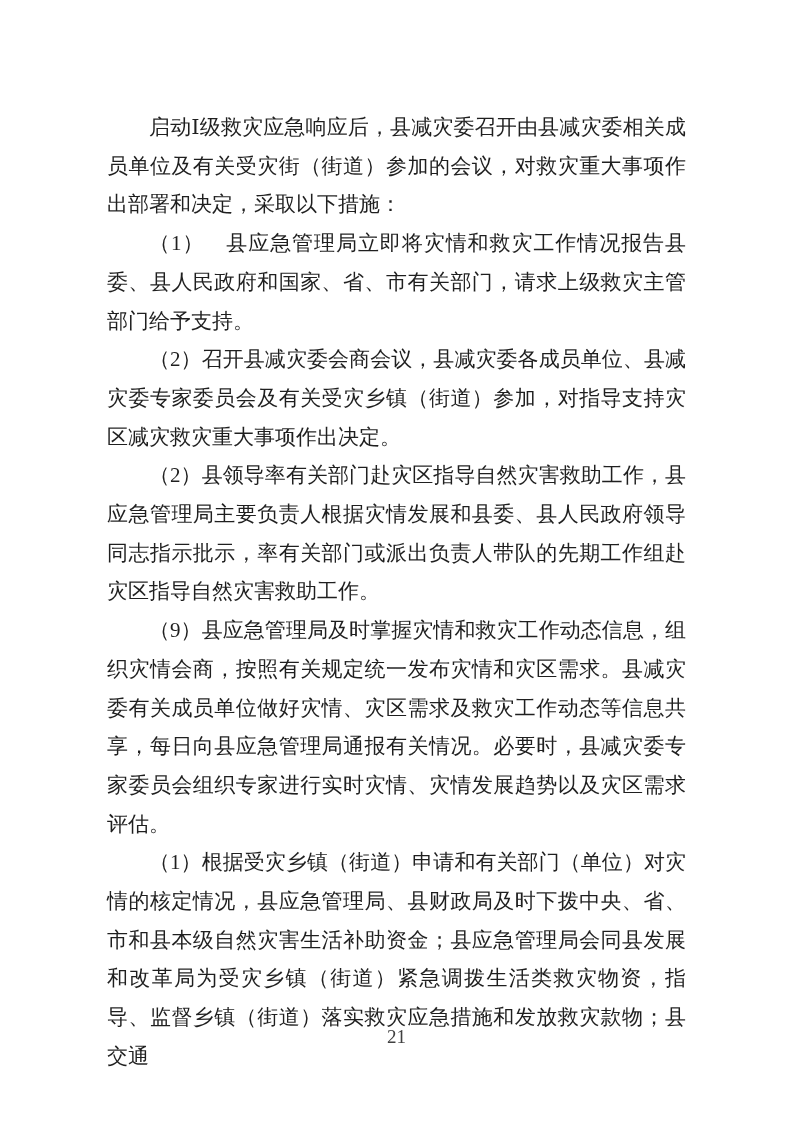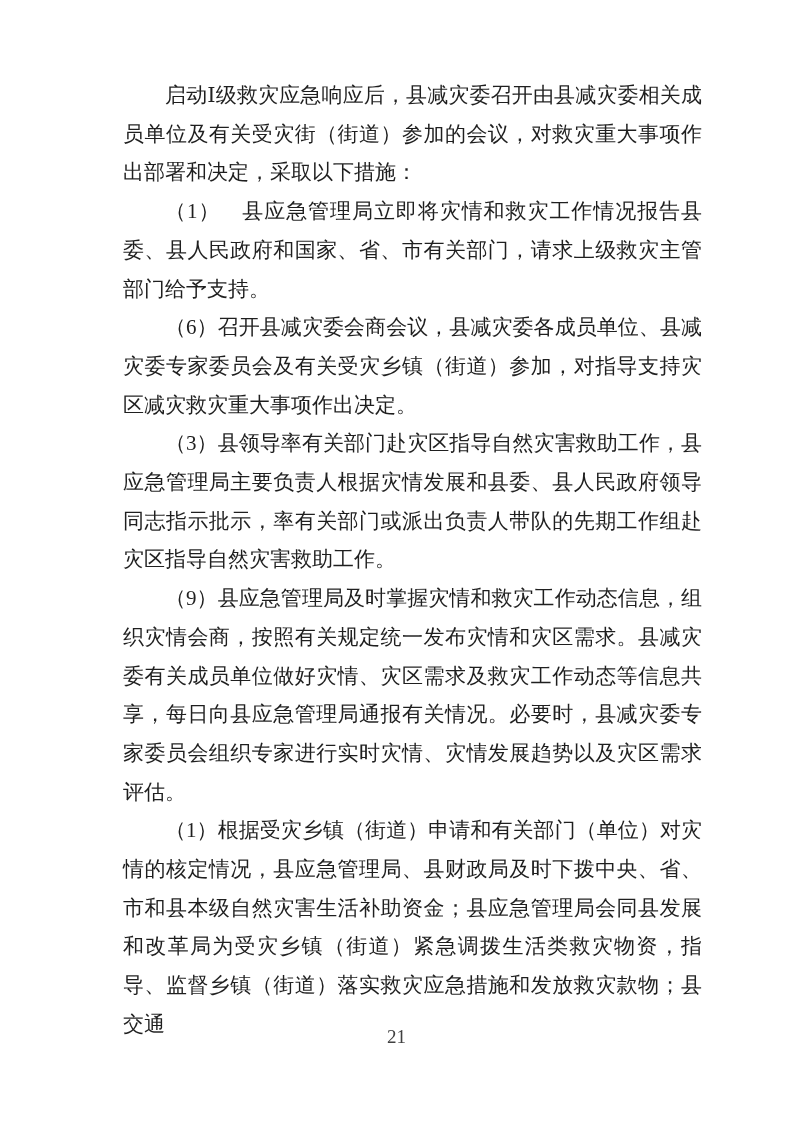--- a/index.html
+++ b/index.html
@@ -12,23 +12,22 @@
     width: 793px;
     height: 1122px;
     background: #ffffff;
     overflow: hidden;
     font-family: "Liberation Serif", "DejaVu Serif", serif;
     color: #1f1f1f;
   }
   .doc-body {
     position: absolute;
     left: 107px;
-    top: 76px;
+    top: 108px;
     width: 579px;
-    margin-left: 16px;
   }
   .doc-body p {
     margin: 0;
     padding: 0;
     font-size: 21px;
     line-height: 38.7px;
     text-align: justify;
     text-indent: 2em;
     letter-spacing: 0;
     word-break: break-all;
@@ -44,19 +43,19 @@
     color: #404040;
   }
 </style>
 </head>
 <body>
 
 <div class="page">
   <div class="doc-body">
     <p>启动Ⅰ级救灾应急响应后，县减灾委召开由县减灾委相关成员单位及有关受灾街（街道）参加的会议，对救灾重大事项作出部署和决定，采取以下措施：</p>
     <p>（1）　县应急管理局立即将灾情和救灾工作情况报告县委、县人民政府和国家、省、市有关部门，请求上级救灾主管部门给予支持。</p>
-    <p>（6）召开县减灾委会商会议，县减灾委各成员单位、县减灾委专家委员会及有关受灾乡镇（街道）参加，对指导支持灾区减灾救灾重大事项作出决定。</p>
-    <p>（3）县领导率有关部门赴灾区指导自然灾害救助工作，县应急管理局主要负责人根据灾情发展和县委、县人民政府领导同志指示批示，率有关部门或派出负责人带队的先期工作组赴灾区指导自然灾害救助工作。</p>
+    <p>（2）召开县减灾委会商会议，县减灾委各成员单位、县减灾委专家委员会及有关受灾乡镇（街道）参加，对指导支持灾区减灾救灾重大事项作出决定。</p>
+    <p>（2）县领导率有关部门赴灾区指导自然灾害救助工作，县应急管理局主要负责人根据灾情发展和县委、县人民政府领导同志指示批示，率有关部门或派出负责人带队的先期工作组赴灾区指导自然灾害救助工作。</p>
     <p>（9）县应急管理局及时掌握灾情和救灾工作动态信息，组织灾情会商，按照有关规定统一发布灾情和灾区需求。县减灾委有关成员单位做好灾情、灾区需求及救灾工作动态等信息共享，每日向县应急管理局通报有关情况。必要时，县减灾委专家委员会组织专家进行实时灾情、灾情发展趋势以及灾区需求评估。</p>
     <p>（1）根据受灾乡镇（街道）申请和有关部门（单位）对灾情的核定情况，县应急管理局、县财政局及时下拨中央、省、市和县本级自然灾害生活补助资金；县应急管理局会同县发展和改革局为受灾乡镇（街道）紧急调拨生活类救灾物资，指导、监督乡镇（街道）落实救灾应急措施和发放救灾款物；县交通</p>
   </div>
   <div class="page-number">21</div>
 </div>
 
 </body></html>

